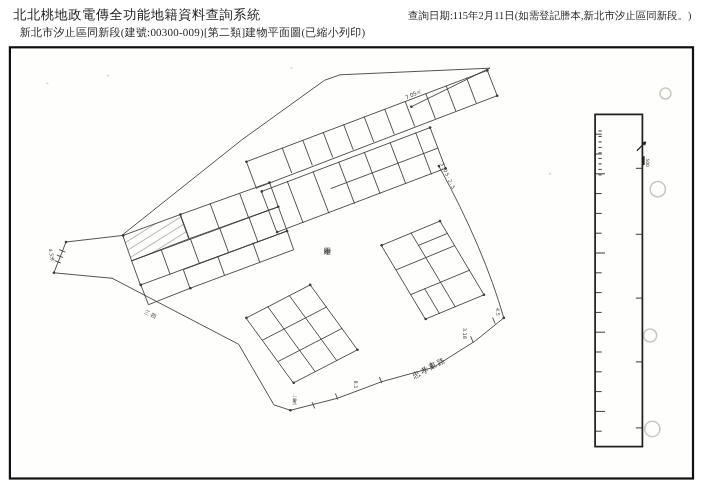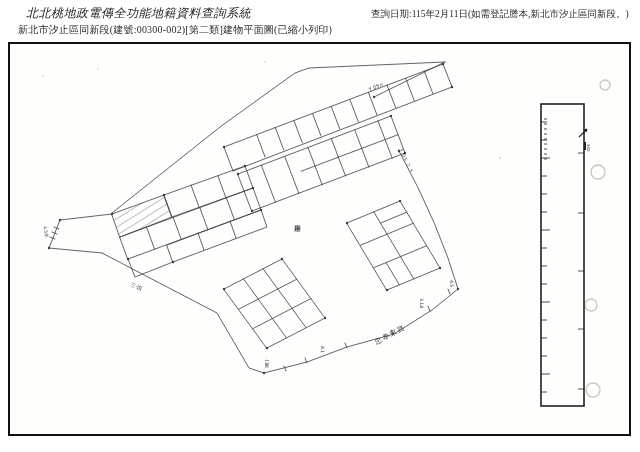--- a/index.html
+++ b/index.html
@@ -1,34 +1,34 @@
 <!DOCTYPE html>
 <html><head>
 <meta charset="utf-8">
 <style>
   html,body{margin:0;padding:0;background:#ffffff;}
   .page{position:relative;width:640px;height:452px;background:#ffffff;overflow:hidden;
         font-family:"Liberation Serif", serif;}
-  .hdr-title{position:absolute;left:26px;top:5px;font-size:12px;color:#1c1c1c;letter-spacing:0.5px;font-style:italic;}
+  .hdr-title{position:absolute;left:12px;top:5px;font-size:12px;color:#1c1c1c;letter-spacing:0.5px;}
   .hdr-sub{position:absolute;left:18px;top:23px;font-size:10px;color:#2a2a2a;letter-spacing:0.2px;}
   .hdr-date{position:absolute;left:371px;top:8px;font-size:9.5px;color:#2a2a2a;}
   .frame{position:absolute;left:8px;top:42px;width:623px;height:394px;border:2.5px solid #101010;
          background:#fefefd;box-sizing:border-box;}
   .plan-svg{position:absolute;left:0;top:0;}
   .ann{position:absolute;font-family:"DejaVu Sans", sans-serif;color:#3b3b3b;line-height:1;
        white-space:nowrap;transform-origin:left top;}
   .vert{writing-mode:vertical-rl;}
 </style>
 </head>
 <body>
 
 <div class="page">
 
   <div class="hdr-title">北北桃地政電傳全功能地籍資料查詢系統</div>
-  <div class="hdr-sub">新北市汐止區同新段(建號:00300-002)[第二類]建物平面圖(已縮小列印)</div>
+  <div class="hdr-sub">新北市汐止區同新段(建號:00300-009)[第二類]建物平面圖(已縮小列印)</div>
   <div class="hdr-date">查詢日期:115年2月11日(如需登記謄本,新北市汐止區同新段。)</div>
 
   <div class="frame">
     <svg class="plan-svg" width="618" height="389" viewBox="8 43 618 389">
       <defs>
         <pattern id="hatch" patternUnits="userSpaceOnUse" width="7" height="7" patternTransform="rotate(58)">
           <line x1="0" y1="0" x2="0" y2="7" stroke="#4a4a4a" stroke-width="0.7"></line>
         </pattern>
       </defs>
 

